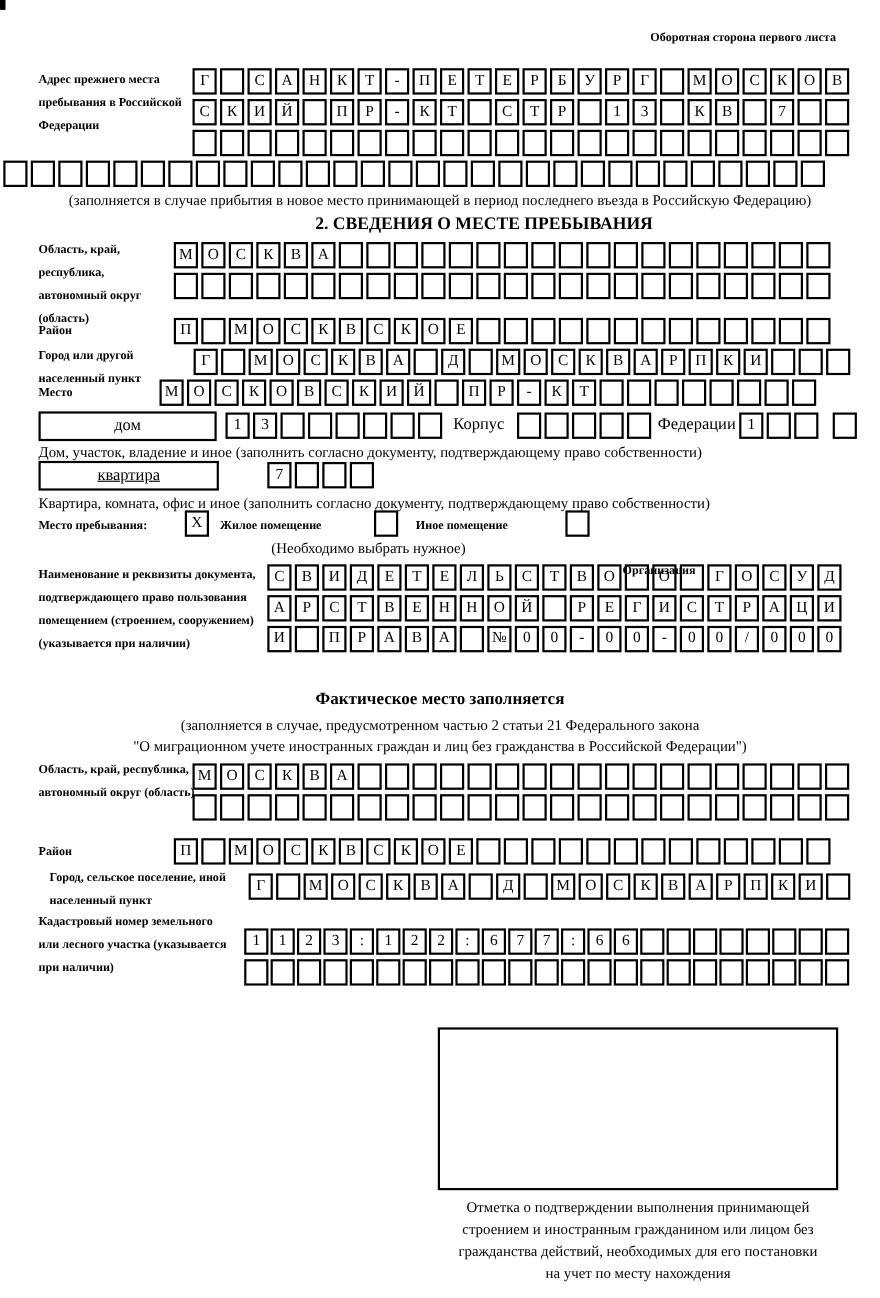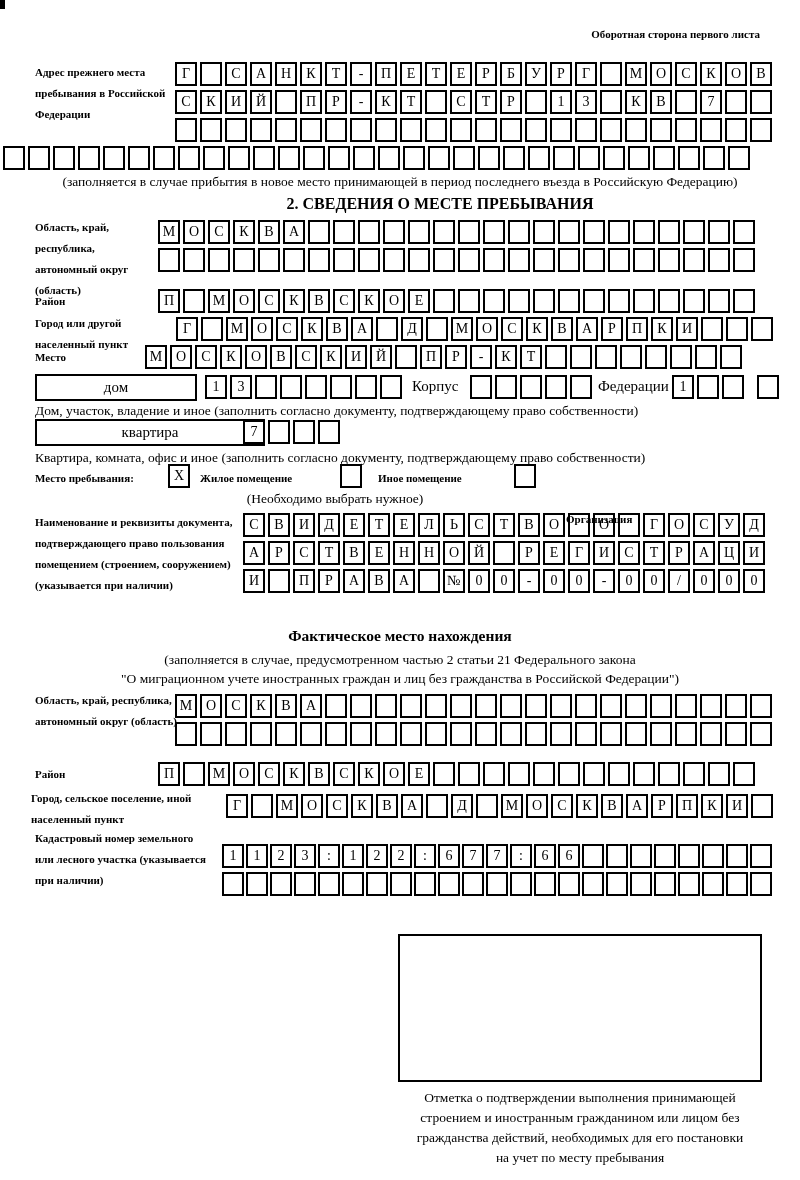--- a/index.html
+++ b/index.html
@@ -315,21 +315,21 @@
   </div>
 <div class="abs small-label" style="left:598px;top:378px;">Федерации</div>
 <div class="abs cells stroenie-grid" style="left:672px;top:375px;">
     <span class="cell">1</span>
     <span class="cell"></span>
     <span class="cell"></span>
     <span class="cell"></span>
   </div>
 <div class="abs note" style="left:35px;top:403px;">Дом, участок, владение и иное (заполнить согласно документу, подтверждающему право собственности)</div>
 
-<div class="abs wide-box" style="left:35px;top:419px;width:230px;">квартира</div>
+<div class="abs wide-box" style="left:35px;top:419px;width:164px;text-decoration:underline;">квартира</div>
 <div class="abs cells" style="left:243px;top:420px;">
     <span class="cell">7</span>
     <span class="cell"></span>
     <span class="cell"></span>
     <span class="cell"></span>
   </div>
 <div class="abs note" style="left:35px;top:450px;">Квартира, комната, офис и иное (заполнить согласно документу, подтверждающему право собственности)</div>
 
 <div class="abs label" style="left:35px;top:468px;">Место пребывания:</div>
 <div class="abs checkbox" style="left:168px;top:464px;">X</div>
@@ -404,21 +404,21 @@
     <span class="cell">0</span>
     <span class="cell">-</span>
     <span class="cell">0</span>
     <span class="cell">0</span>
     <span class="cell">/</span>
     <span class="cell">0</span>
     <span class="cell">0</span>
     <span class="cell">0</span>
   </div>
 
-<div class="abs subtitle center" style="top:627px;">Фактическое место нахождения</div>
+<div class="abs subtitle center" style="top:627px;">Фактическое место заполняется</div>
 <div class="abs note center" style="top:652px;">(заполняется в случае, предусмотренном частью 2 статьи 21 Федерального закона</div>
 <div class="abs note center" style="top:671px;">"О миграционном учете иностранных граждан и лиц без гражданства в Российской Федерации")</div>
 
 <div class="abs label" style="left:35px;top:690px;width:152px;">Область, край, республика, автономный округ (область)</div>
 <div class="abs cells" style="left:175px;top:694px;">
     <span class="cell">М</span>
     <span class="cell">О</span>
     <span class="cell">С</span>
     <span class="cell">К</span>
     <span class="cell">В</span>
@@ -490,21 +490,21 @@
     <span class="cell"></span>
     <span class="cell"></span>
     <span class="cell"></span>
     <span class="cell"></span>
     <span class="cell"></span>
     <span class="cell"></span>
     <span class="cell"></span>
     <span class="cell"></span>
   </div>
 
-<div class="abs label" style="left:31px;top:788px;width:192px;">Город, сельское поселение, иной населенный пункт</div>
+<div class="abs label" style="left:45px;top:788px;width:192px;">Город, сельское поселение, иной населенный пункт</div>
 <div class="abs cells" style="left:226px;top:794px;">
     <span class="cell">Г</span>
     <span class="cell"></span>
     <span class="cell">М</span>
     <span class="cell">О</span>
     <span class="cell">С</span>
     <span class="cell">К</span>
     <span class="cell">В</span>
     <span class="cell">А</span>
     <span class="cell"></span>
@@ -573,14 +573,14 @@
     <span class="cell"></span>
     <span class="cell"></span>
     <span class="cell"></span>
   </div>
 
 <div class="abs stamp-box" style="left:398px;top:934px;width:364px;height:148px;"></div>
 <div class="abs note" style="left:360px;top:1088px;width:440px;text-align:center;line-height:20px;">
   <div>Отметка о подтверждении выполнения принимающей</div>
   <div>строением и иностранным гражданином или лицом без</div>
   <div>гражданства действий, необходимых для его постановки</div>
-  <div>на учет по месту пребывания</div>
+  <div>на учет по месту нахождения</div>
 </div>
 
 </body></html>

